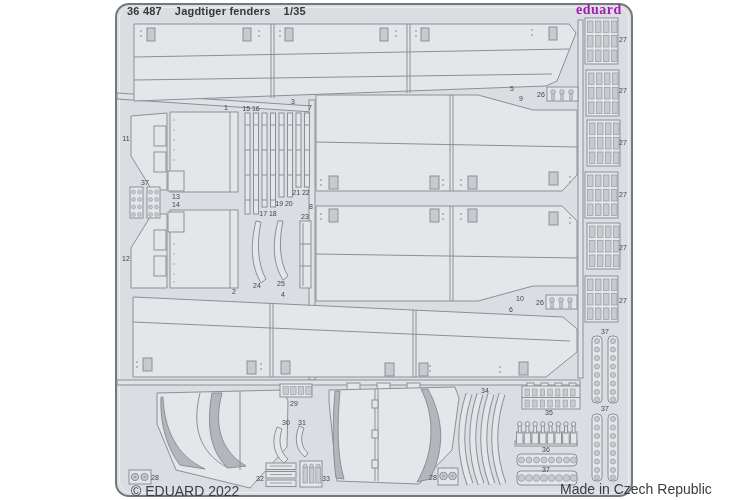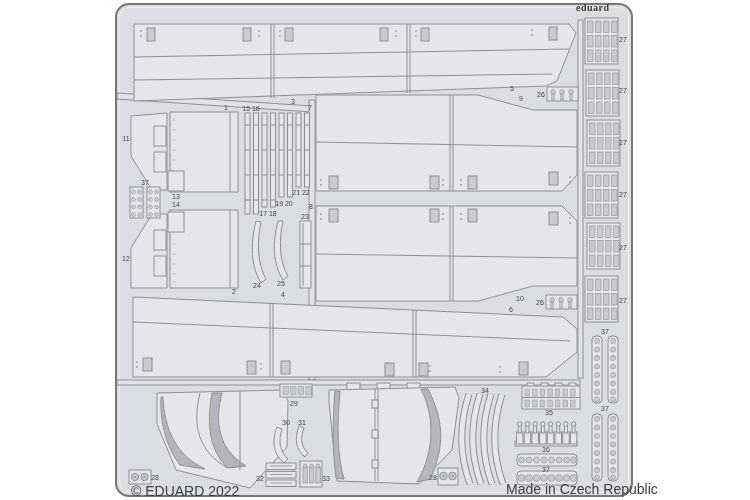--- a/index.html
+++ b/index.html
@@ -2,24 +2,24 @@
 <html><head>
 <meta charset="utf-8">
 <style>
   html,body{margin:0;padding:0;background:#ffffff;}
   .stage{position:relative;width:750px;height:500px;background:#ffffff;
          font-family:"Liberation Sans",sans-serif;overflow:hidden;}
   .stage svg{position:absolute;left:0;top:0;}
   .hdr{position:absolute;top:5px;left:127px;display:flex;gap:13px;
        font-size:11px;font-weight:bold;color:#34373b;letter-spacing:.2px;white-space:nowrap;}
   .brand{position:absolute;top:2px;left:576px;font-family:"Liberation Serif",serif;
-         font-size:10px;font-weight:bold;color:#404040;letter-spacing:.5px;}
+         font-size:14px;font-weight:bold;color:#a21caf;letter-spacing:.5px;}
   .foot{position:absolute;font-size:14px;color:#3a3d41;white-space:nowrap;}
   .foot-left{left:131px;top:483px;}
-  .foot-right{left:506px;top:481px;}
+  .foot-right{left:560px;top:481px;}
   .labels-layer{position:absolute;left:0;top:0;width:750px;height:500px;pointer-events:none;}
   .part-label{position:absolute;font-size:7px;color:#43464a;transform:translate(-50%,-50%);
               white-space:nowrap;line-height:1;}
 </style>
 </head>
 <body>
 
 <div class="stage">
 
 <svg width="750" height="500" viewBox="0 0 750 500">
@@ -428,20 +428,25 @@
   </g>
   <g fill="#e4e6ea" stroke="#8c9094">
     <rect x="438" y="468" width="20" height="17"></rect>
     <circle cx="443.5" cy="476" r="3.8" fill="#c7cacf"></circle>
         <circle cx="452.5" cy="476" r="3.8" fill="#c7cacf"></circle>
     <circle cx="443.5" cy="476" r="1.2" fill="#9fa3a8" stroke="none"></circle>
         <circle cx="452.5" cy="476" r="1.2" fill="#9fa3a8" stroke="none"></circle>
   </g>
 </svg>
 
+<div class="hdr">
+  <span>36 487</span>
+  <span>Jagdtiger fenders</span>
+  <span>1/35</span>
+</div>
 <div class="brand">eduard</div>
 
 <div class="foot foot-left">© EDUARD 2022</div>
 <div class="foot foot-right">Made in Czech Republic</div>
 
 <div class="labels-layer">
       <span class="part-label" style="left: 226px; top: 107px;">1</span>
       <span class="part-label" style="left: 293px; top: 101px;">3</span>
       <span class="part-label" style="left: 310px; top: 107px;">7</span>
       <span class="part-label" style="left: 512px; top: 88px;">5</span>

